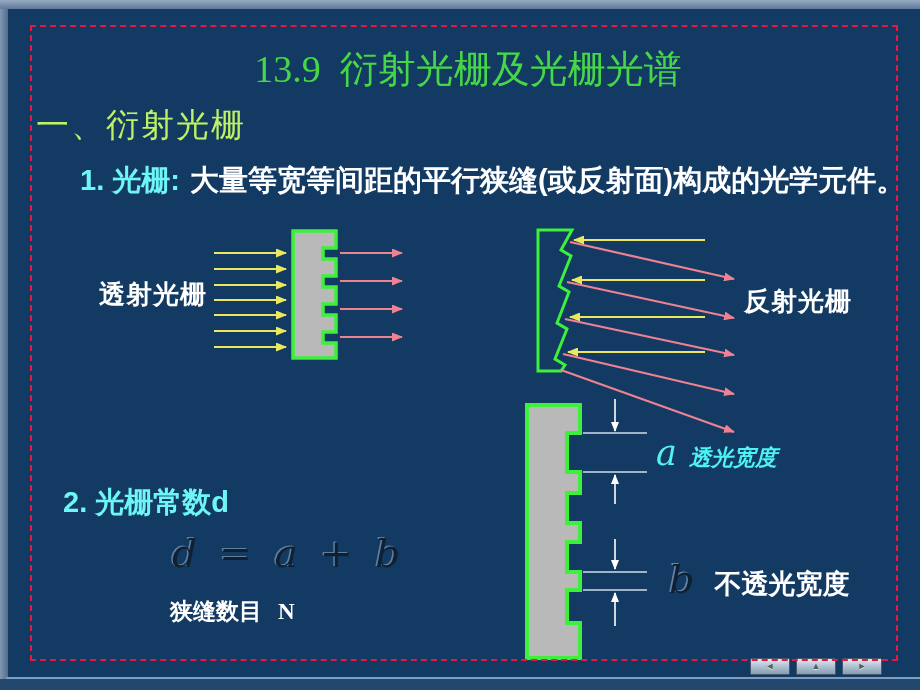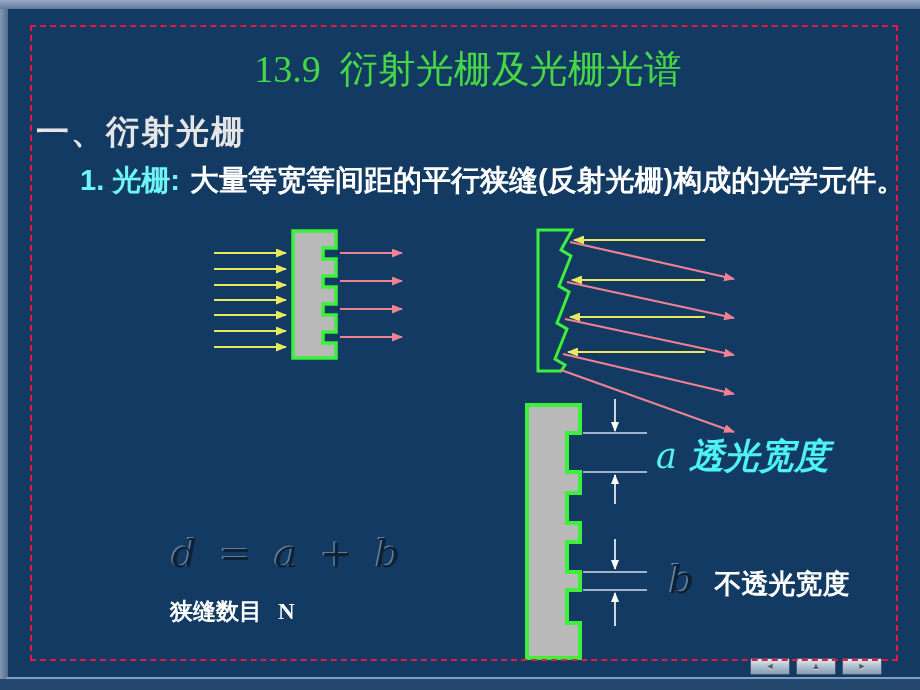--- a/index.html
+++ b/index.html
@@ -12,36 +12,36 @@
   .top-bevel{left:0;top:0;width:920px;height:9px;background:linear-gradient(to bottom,#96abc2,#60799a);z-index:6;}
   .left-bevel{left:0;top:0;width:8px;height:690px;background:linear-gradient(to right,#8298b0,#516d8d);z-index:5;}
   .bottom-band{left:0;bottom:0;width:920px;height:11px;background:#24486d;z-index:5;}
   .bottom-line{left:6px;bottom:11px;width:914px;height:2px;background:#7aa0c6;z-index:5;}
   
   .dashed-border{left:30px;top:25px;width:868px;height:636px;box-sizing:border-box;
     border:2px dashed #ea1540;z-index:40;pointer-events:none;}
   
   .title{top:44px;left:0;width:920px;text-align:center;white-space:pre;
     font-family:"Liberation Serif","DejaVu Serif",serif;font-size:38px;color:#46d746;padding-left:8px;}
-  .section-heading{top:103px;left:36px;font-size:33px;font-weight:bold;color:#e5e5e5;letter-spacing:2px;margin-top:7px;}
+  .section-heading{top:103px;left:36px;font-size:33px;font-weight:normal;color:#bef264;letter-spacing:2px;}
   .point1{top:161px;left:52px;white-space:nowrap;font-size:29px;font-weight:bold;color:#ffffff;}
   .point1 .lbl{color:#6ef6f6;margin-right:10px;margin-left:28px;}
   .diagram-label{font-size:26px;font-weight:bold;color:#ffffff;letter-spacing:1px;}
   .trans-label{top:277px;left:99px;}
   .refl-label{top:284px;left:744px;}
   .point2-label{top:483px;left:63px;font-size:29px;font-weight:bold;color:#6ef6f6;}
   .formula{top:531px;left:172px;font-family:"DejaVu Serif","Liberation Serif",serif;
     font-style:italic;font-size:39px;color:#0e2134;letter-spacing:5px;
     text-shadow:-1.5px -1.5px 0 rgba(175,193,210,0.5);}
   .slit-count{top:596px;left:170px;font-size:23px;font-weight:bold;color:#ffffff;}
   .slit-count .sym{font-family:"Liberation Serif","DejaVu Serif",serif;margin-left:16px;}
   .dim-a{top:433px;left:656px;white-space:nowrap;}
   .dim-a .sym{font-family:"DejaVu Serif","Liberation Serif",serif;font-style:italic;
     font-size:35px;color:#55f0f0;margin-right:12px;}
-  .dim-a .lbl{font-size:35px;font-weight:bold;font-style:italic;color:#4df2f2;}
+  .dim-a .lbl{font-size:22px;font-weight:bold;font-style:italic;color:#4df2f2;}
   .dim-b{top:556px;left:653px;white-space:nowrap;margin-left:16px;}
   .dim-b .sym{font-family:"DejaVu Serif","Liberation Serif",serif;font-style:italic;
     font-size:40px;color:#0e2134;text-shadow:-1.5px -1.5px 0 rgba(175,193,210,0.55);margin-right:20px;}
   .dim-b .lbl{font-size:27px;font-weight:bold;color:#ffffff;}
   
   .nav{left:750px;top:658px;display:flex;gap:6px;z-index:30;}
   .nav-btn{width:40px;height:17px;box-sizing:border-box;border:1px solid #44596e;border-radius:1px;
     background:linear-gradient(to bottom,#e2eaf1 0%,#b4c4d4 45%,#879db2 100%);
     display:flex;align-items:center;justify-content:center;
     font-size:9px;line-height:1;color:#4e6155;text-shadow:0 1px 0 rgba(255,255,255,0.5);
@@ -50,21 +50,21 @@
 </head>
 <body>
 
 <div class="screen">
 
   <div class="abs title">13.9  衍射光栅及光栅光谱</div>
 
   <div class="abs section-heading">一、衍射光栅</div>
 
   <div class="abs point1">
-    <span class="lbl">1. 光栅:</span><span>大量等宽等间距的平行狭缝(反射光栅)构成的光学元件。</span>
+    <span class="lbl">1. 光栅:</span><span>大量等宽等间距的平行狭缝(或反射面)构成的光学元件。</span>
   </div>
 
   <svg class="abs" style="left:200px;top:222px;" width="210" height="145" viewBox="0 0 210 145">
     <defs>
       <marker id="ay" markerUnits="userSpaceOnUse" markerWidth="11" markerHeight="9" refX="10" refY="4.5" orient="auto">
         <path d="M0,0 L11,4.5 L0,9 Z" fill="#ece85e"></path>
       </marker>
       <marker id="ap" markerUnits="userSpaceOnUse" markerWidth="11" markerHeight="9" refX="10" refY="4.5" orient="auto">
         <path d="M0,0 L11,4.5 L0,9 Z" fill="#ef8292"></path>
       </marker>
@@ -82,38 +82,41 @@
       <line x1="14" y1="109" x2="86" y2="109" marker-end="url(#ay)"></line>
       <line x1="14" y1="125" x2="86" y2="125" marker-end="url(#ay)"></line>
     </g>
     <g stroke="#ef8292" stroke-width="2.2">
       <line x1="140" y1="31" x2="202" y2="31" marker-end="url(#ap)"></line>
       <line x1="140" y1="59" x2="202" y2="59" marker-end="url(#ap)"></line>
       <line x1="140" y1="87" x2="202" y2="87" marker-end="url(#ap)"></line>
       <line x1="140" y1="115" x2="202" y2="115" marker-end="url(#ap)"></line>
     </g>
   </svg>
+  <div class="abs diagram-label trans-label">透射光栅</div>
 
   <svg class="abs" style="left:530px;top:222px;" width="215" height="215" viewBox="0 0 215 215">
     <path d="M8,8 L42,8 L31,28 L41,34 L29,64 L39,70 L27,101 L37,107 L25,137 L35,143 L31,149 L8,149 Z" fill="none" stroke="#3cf03c" stroke-width="3"></path>
     <g stroke="#ece85e" stroke-width="2.2">
       <line x1="175" y1="18" x2="44" y2="18" marker-end="url(#ay)"></line>
       <line x1="175" y1="58" x2="42" y2="58" marker-end="url(#ay)"></line>
       <line x1="175" y1="95" x2="40" y2="95" marker-end="url(#ay)"></line>
       <line x1="175" y1="130" x2="38" y2="130" marker-end="url(#ay)"></line>
     </g>
     <g stroke="#ef8292" stroke-width="2.2">
       <line x1="40" y1="20" x2="204" y2="57" marker-end="url(#ap)"></line>
       <line x1="37" y1="60" x2="204" y2="96" marker-end="url(#ap)"></line>
       <line x1="35" y1="97" x2="204" y2="133" marker-end="url(#ap)"></line>
       <line x1="33" y1="132" x2="204" y2="172" marker-end="url(#ap)"></line>
       <line x1="31" y1="148" x2="204" y2="210" marker-end="url(#ap)"></line>
     </g>
   </svg>
+  <div class="abs diagram-label refl-label">反射光栅</div>
 
+  <div class="abs point2-label">2. 光栅常数d</div>
   <div class="abs formula">d = a + b</div>
   <div class="abs slit-count">
     <span>狭缝数目</span><span class="sym">N</span>
   </div>
 
   <svg class="abs" style="left:520px;top:398px;" width="135" height="262" viewBox="0 0 135 262">
     <path d="M7,7 H60 V35 H47 V74 H60 V95 H47 V125 H60 V144 H47 V174 H60 V192 H47 V225 H60 V260 H7 Z" fill="#b9b9b9" stroke="#3cf03c" stroke-width="4"></path>
     <g stroke="#cfdded" stroke-width="1.6">
       <line x1="63" y1="35" x2="127" y2="35"></line>
       <line x1="63" y1="74" x2="127" y2="74"></line>

